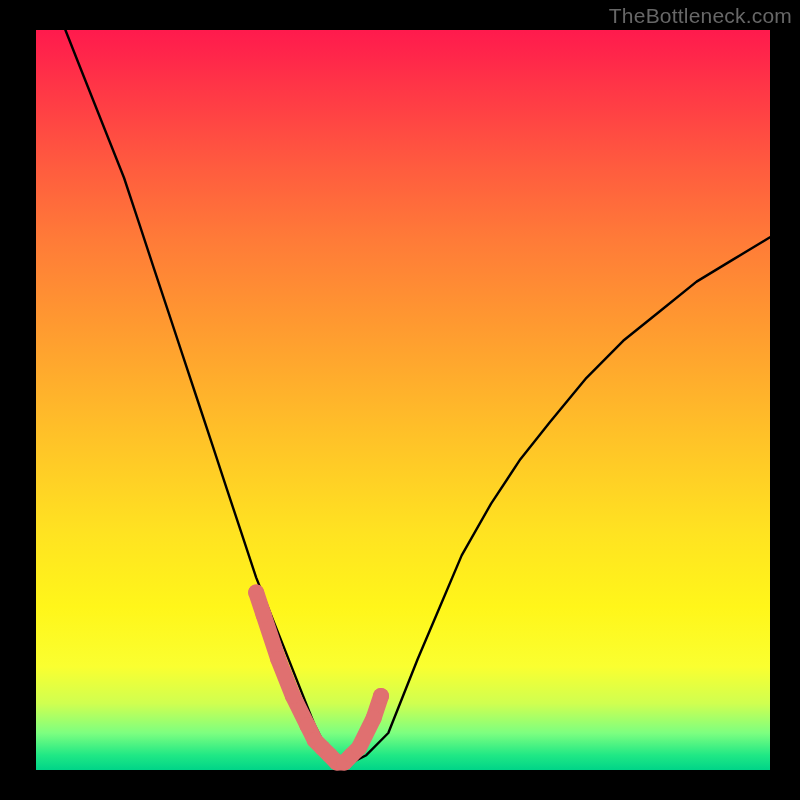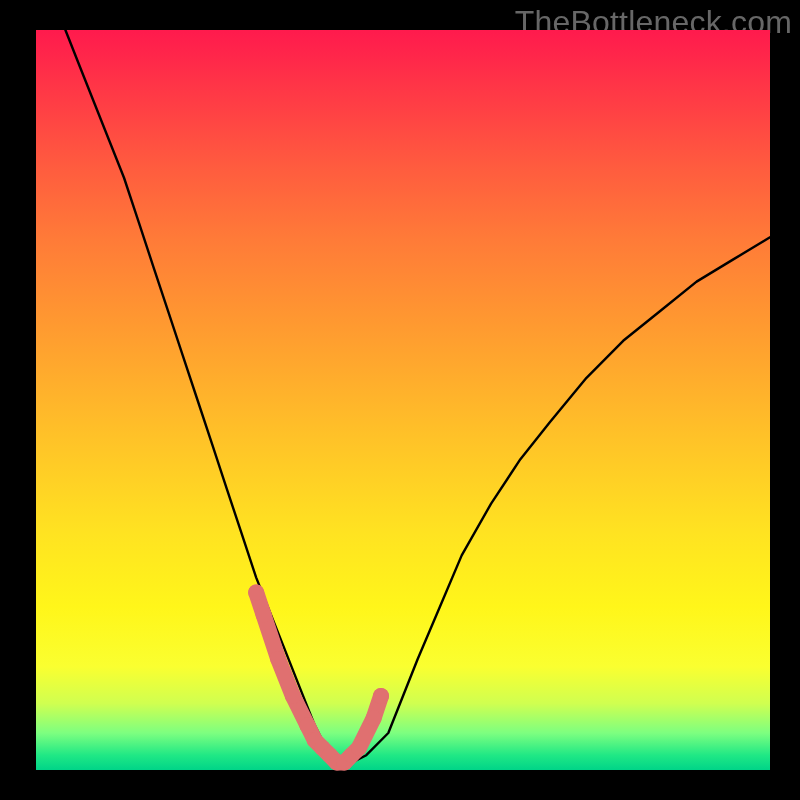--- a/index.html
+++ b/index.html
@@ -40,21 +40,21 @@
       #7dff80 95%,
       #20e885 98%,
       #00d488 100%
     );
   }
   .watermark {
     position: absolute;
     top: 4px;
     right: 8px;
     color: #676767;
-    font-size: 32px;
+    font-size: 21px;
     font-weight: 500;
     letter-spacing: 0.2px;
     user-select: none;
   }
   svg.curve {
     position: absolute;
     left: 0;
     top: 0;
     width: 734px;
     height: 740px;

